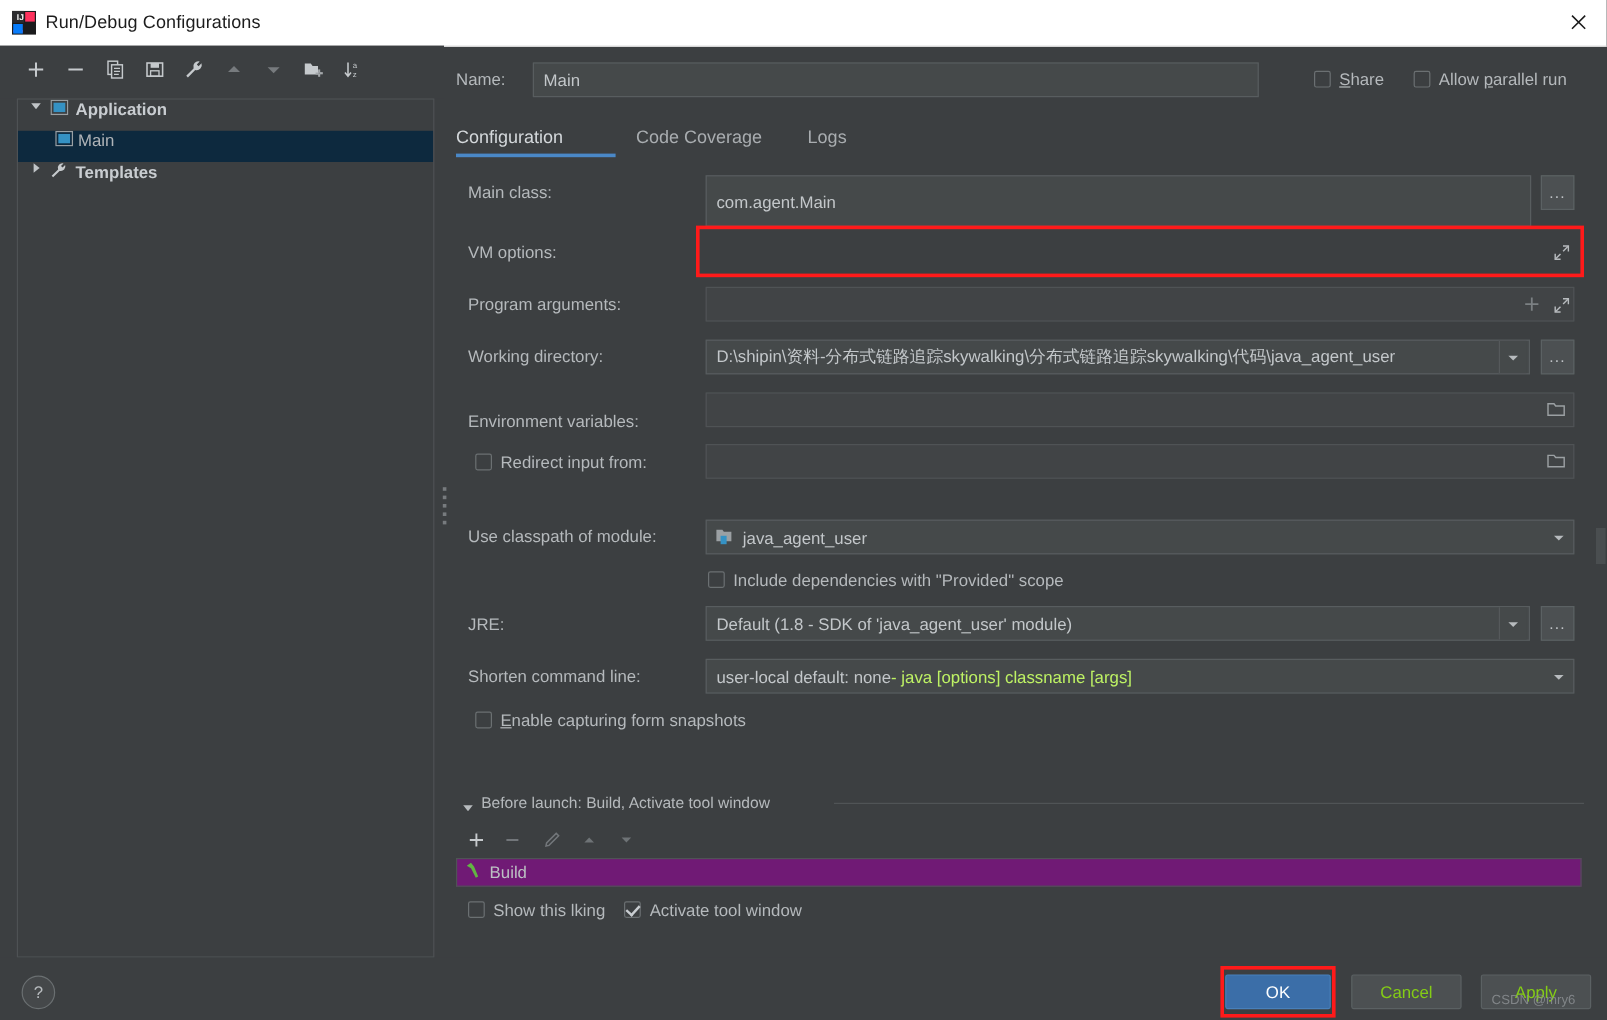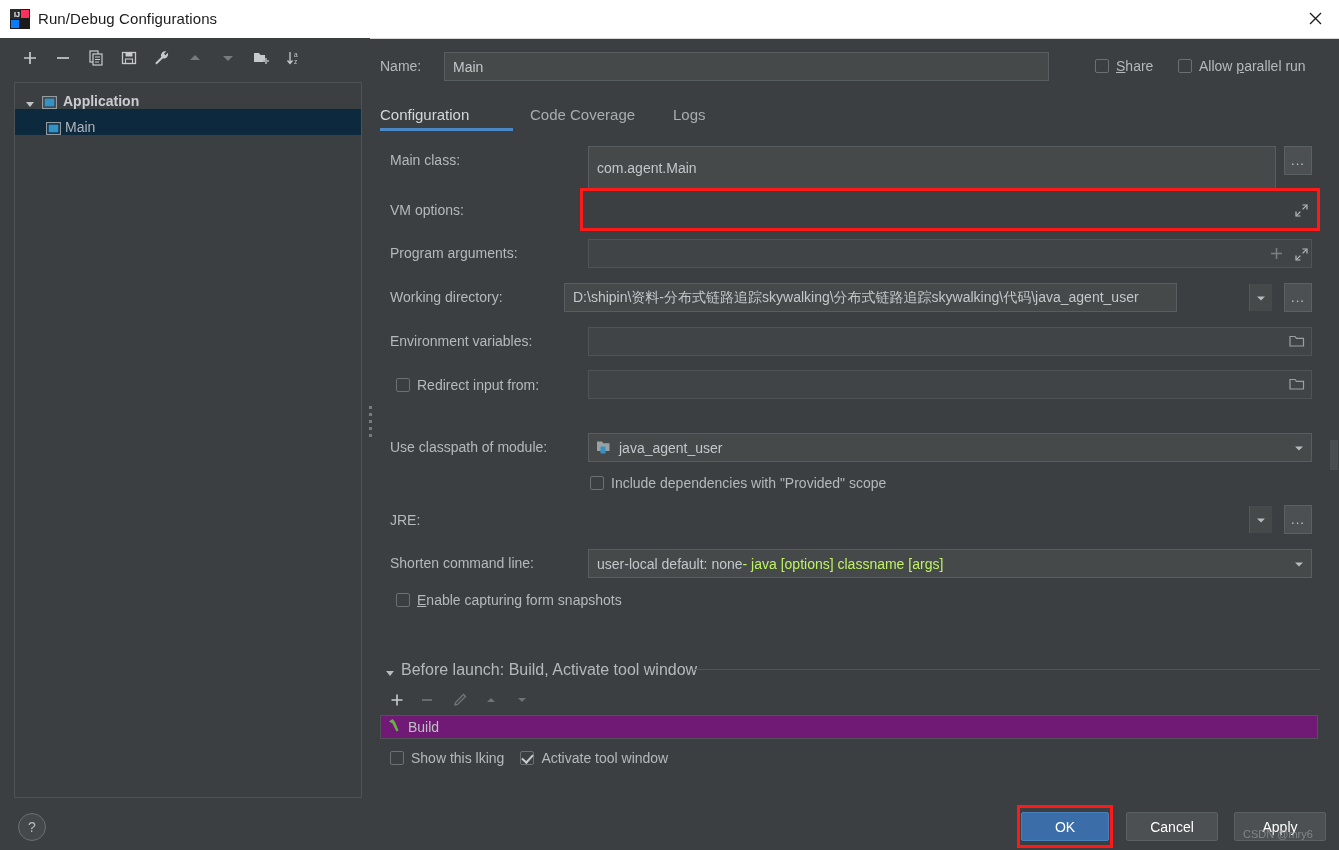--- a/index.html
+++ b/index.html
@@ -74,21 +74,21 @@
     width: 348px; height: 716px;
     background: #3c3f41;
     border: 1px solid #4e5254;
     box-sizing: border-box;
     overflow: hidden;
   }
   .tree-row {
     position: relative;
     height: 26px;
     display: flex;
-    align-items: flex-end;
+    align-items: flex-start;
     font-size: 14px;
     padding-left: 6px;
     white-space: nowrap;
   }
   .tree-row.selected {
     background: #0d293e;
   }
   .tree-arrow {
     width: 18px;
     display: flex; align-items: center; justify-content: center;
@@ -261,21 +261,21 @@
     left: 380px; top: 660px;
     width: 940px; height: 20px;
   }
   .bl-arrow {
     position: absolute;
     left: 5px; top: 6px;
   }
   .bl-text {
     position: absolute;
     left: 21px; top: 1px;
-    font-size: 16px;
+    font-size: 13px;
     color: #b5b9bc;
     white-space: nowrap;
   }
   .bl-line {
     position: absolute;
     top: 9px;
     height: 1px;
     background: #505456;
   }
 
@@ -329,21 +329,21 @@
   }
   .dlg-btn {
     position: absolute;
     top: 812px;
     height: 29px;
     display: flex; align-items: center; justify-content: center;
     font-size: 14px;
     border: 1px solid #5b6163;
     box-sizing: border-box;
     background: #4c5052;
-    color: #ffffff;
+    color: #84cc16;
     border-radius: 2px;
   }
   .dlg-btn.primary {
     background: #3b6ea8;
     border: 1px solid #4880bb;
     color: #ffffff;
   }
   .ok-red-box {
     position: absolute;
     left: 1017px; top: 805px;
@@ -469,20 +469,33 @@
       <span class="tree-indent"></span>
       <span class="tree-icon">
         <svg width="15" height="13" viewBox="0 0 15 13">
           <rect x="0.6" y="0.6" width="13.8" height="11.8" fill="none" stroke="#9aa0a4" stroke-width="1.1"></rect>
           <rect x="2.6" y="2.6" width="9.8" height="7.8" fill="#3592c4"></rect>
         </svg>
       </span>
       <span class="tree-label-main">Main</span>
     </div>
 
+    <div class="tree-row">
+      <span class="tree-arrow">
+        <svg width="10" height="10" viewBox="0 0 10 10">
+            <path d="M3 1 L3 9 L8 5 Z" fill="#c0c4c7"></path>
+          </svg>
+      </span>
+      <span class="tree-icon">
+        <svg width="15" height="15" viewBox="0 0 17 17">
+          <path d="M12.4 1.3 L10 3.7 L11.5 5.2 L13.9 2.8 a4.3 4.3 0 0 1 -5.2 5.6 L2.6 14.5 L1.2 13.1 L7.3 7 A4.3 4.3 0 0 1 12.4 1.3 Z" fill="#c6cacd"></path>
+        </svg>
+      </span>
+      <span class="tree-label-app">Templates</span>
+    </div>
 
   </div>
 
   <div class="splitter">
     <span></span>
       <span></span>
       <span></span>
       <span></span>
       <span></span>
   </div>
@@ -531,29 +544,29 @@
   <div class="expand-icon" style="left:1292px;top:241px;">
     <svg width="13" height="13" viewBox="0 0 13 13">
       <path d="M7.5 1 L12 1 L12 5.5" stroke="#b7bbbe" stroke-width="1.2" fill="none"></path>
       <path d="M11.6 1.4 L7.6 5.4" stroke="#b7bbbe" stroke-width="1.2"></path>
       <path d="M5.5 12 L1 12 L1 7.5" stroke="#b7bbbe" stroke-width="1.2" fill="none"></path>
       <path d="M1.4 11.6 L5.4 7.6" stroke="#b7bbbe" stroke-width="1.2"></path>
     </svg>
   </div>
 
   <div class="frow-label" style="left:390px;top:289px;">Working directory:</div>
-  <div class="field" style="left:564px;top:283px;width:613px;height:29px;padding-right:26px;">D:\shipin\资料-分布式链路追踪skywalking\分布式链路追踪skywalking\代码\java_agent_user</div>
+  <div class="field" style="left:588px;top:283px;width:687px;height:29px;padding-right:26px;">D:\shipin\资料-分布式链路追踪skywalking\分布式链路追踪skywalking\代码\java_agent_user</div>
   <div class="dropdown-arrow" style="left:1249px;top:284px;height:27px;">
     <svg width="10" height="10" viewBox="0 0 10 10">
         <path d="M1 3.5 L9 3.5 L5 7.5 Z" fill="#b7bbbe"></path>
       </svg>
   </div>
   <div class="browse-btn" style="left:1284px;top:283px;height:29px;">...</div>
 
-  <div class="frow-label" style="left:390px;top:333px;">Environment variables:</div>
+  <div class="frow-label" style="left:390px;top:343px;">Environment variables:</div>
   <div class="field empty" style="left:588px;top:327px;width:724px;height:29px;"></div>
   <div class="folder-icon-inline" style="left:1285px;top:328px;">
     <svg width="16" height="14" viewBox="0 0 16 14">
       <path d="M1 2.5 L6 2.5 L7.4 4.3 L14.5 4.3 L14.5 12 L1 12 Z" fill="none" stroke="#9ba0a3" stroke-width="1.2"></path>
     </svg>
   </div>
 
   <div style="position:absolute;left:396px;top:377px;display:flex;align-items:center;">
     <span class="checkbox"></span>
     <span class="cb-text">Redirect input from:</span>
@@ -578,20 +591,21 @@
         <path d="M1 3.5 L9 3.5 L5 7.5 Z" fill="#b7bbbe"></path>
       </svg>
   </div>
 
   <div style="position:absolute;left:590px;top:475px;display:flex;align-items:center;">
     <span class="checkbox"></span>
     <span class="cb-text">Include dependencies with "Provided" scope</span>
   </div>
 
   <div class="frow-label" style="left:390px;top:512px;">JRE:</div>
+  <div class="field" style="left:588px;top:505px;width:687px;height:29px;">Default (1.8 - SDK of 'java_agent_user' module)</div>
   <div class="dropdown-arrow" style="left:1249px;top:506px;height:27px;">
     <svg width="10" height="10" viewBox="0 0 10 10">
         <path d="M1 3.5 L9 3.5 L5 7.5 Z" fill="#b7bbbe"></path>
       </svg>
   </div>
   <div class="browse-btn" style="left:1284px;top:505px;height:29px;">...</div>
 
   <div class="frow-label" style="left:390px;top:555px;">Shorten command line:</div>
   <div class="field" style="left:588px;top:549px;width:724px;height:29px;">
     <span>user-local default: none</span>

